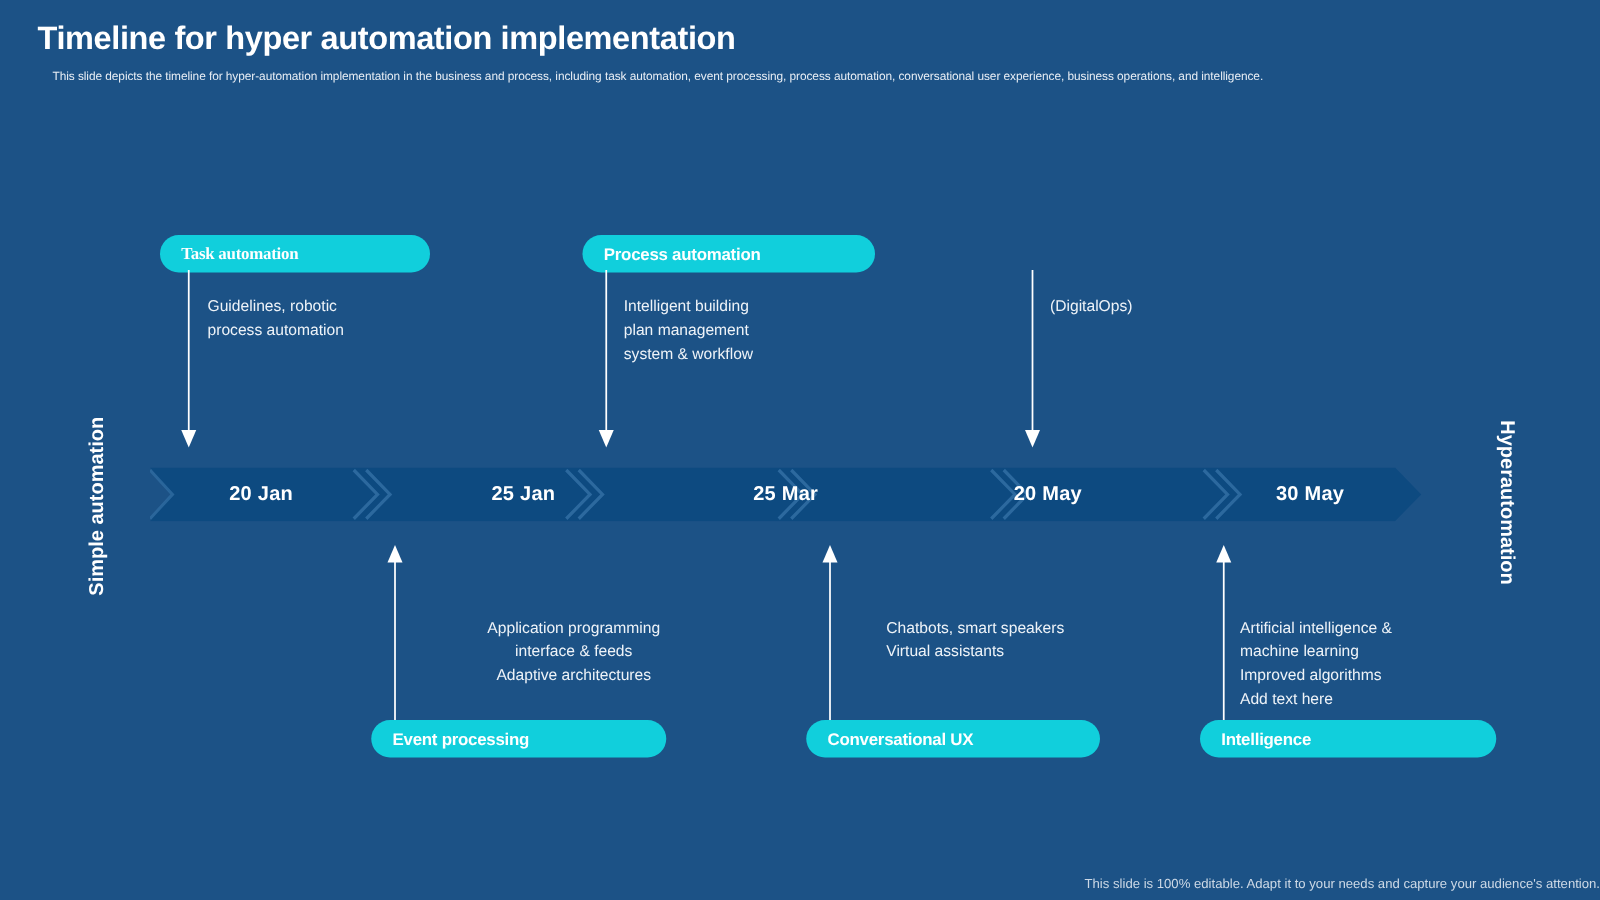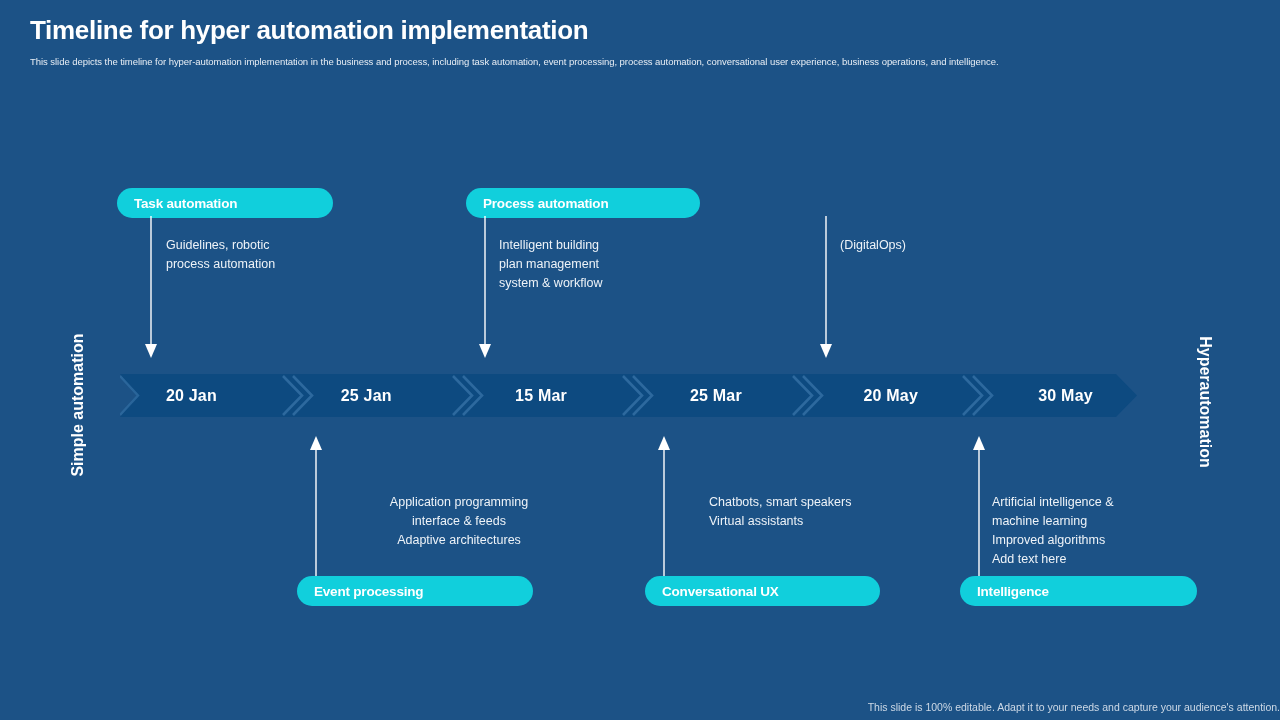--- a/index.html
+++ b/index.html
@@ -31,20 +31,21 @@
     color: #ffffff;
     line-height: 1.15;
   }
   .slide-subtitle {
     margin-top: 9px;
     font-size: 9.5px;
     line-height: 1.45;
     color: #e8eef5;
     max-width: 1160px;
     letter-spacing: -0.05px;
+    margin-left: 12px;
   }
 
   
   .stage {
     position: absolute;
     left: 0;
     top: 0;
     width: 1280px;
     height: 720px;
   }
@@ -149,21 +150,21 @@
 <div class="header">
   <div class="slide-title">Timeline for hyper automation implementation</div>
   <div class="slide-subtitle">This slide depicts the timeline for hyper-automation implementation in the business and process, including task automation, event processing, process automation, conversational user experience, business operations, and intelligence.</div>
 </div>
 
 <div class="stage">
 
   <div class="side-label left">Simple automation</div>
   <div class="side-label right">Hyperautomation</div>
 
-  <div class="pill" style="left:117px; top:188px; width:216px;">
+  <div class="pill" style="left:128px; top:188px; width:216px;font-family:Liberation Serif, serif;">
     <span>Task automation</span>
   </div>
   <div class="desc" style="left:166px; top:236px; width:230px;">Guidelines, robotic
 process automation</div>
   <div class="connector" style="left:142px; top:216px;">
     <svg width="18" height="144" viewBox="0 0 18 144">
       <line x1="9" y1="0" x2="9" y2="132" stroke="#ffffff" stroke-width="1.4"></line>
       <polygon points="9,142 3,128 15,128" fill="#ffffff"></polygon>
     </svg>
   </div>
@@ -207,21 +208,20 @@
         <polyline points="853,2 872,21.5 853,41"></polyline>
       </g>
 
       <g stroke="#2f6ba0" stroke-width="2.4" fill="none" opacity="0.8">
         <polyline points="0,2 18,21.5 0,41"></polyline>
       </g>
     </svg>
     <div class="date-labels">
       <div class="date-cell">20 Jan</div>
       <div class="date-cell">25 Jan</div>
-      <div class="date-cell">15 Mar</div>
       <div class="date-cell">25 Mar</div>
       <div class="date-cell">20 May</div>
       <div class="date-cell">30 May</div>
     </div>
   </div>
 
   <div class="connector" style="left:307px; top:432px;">
     <svg width="18" height="148" viewBox="0 0 18 148">
       <line x1="9" y1="16" x2="9" y2="148" stroke="#ffffff" stroke-width="1.4"></line>
       <polygon points="9,4 3,18 15,18" fill="#ffffff"></polygon>

